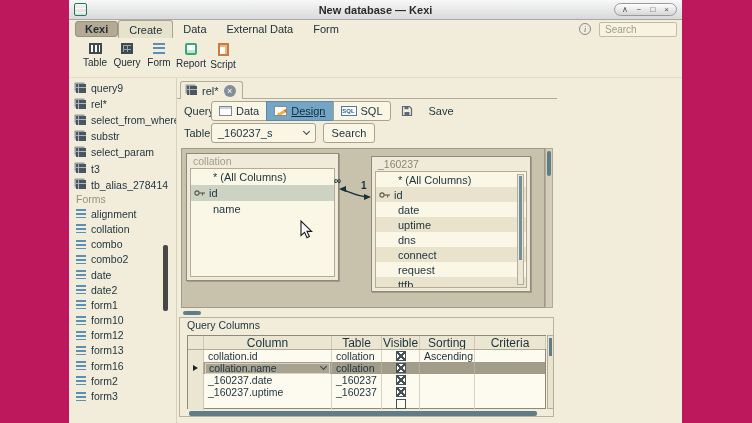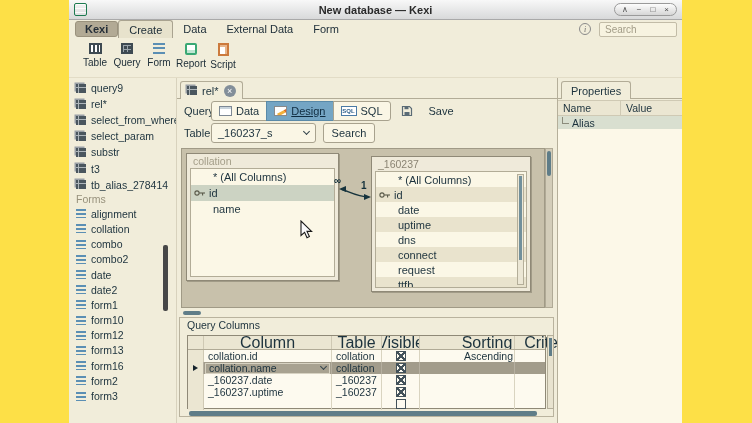--- a/index.html
+++ b/index.html
@@ -1,18 +1,18 @@
 <!DOCTYPE html>
 <html><head>
 <meta charset="utf-8">
 <style>
   * { margin:0; padding:0; box-sizing:border-box; }
   html,body { width:752px; height:423px; background:#000; overflow:hidden;
               font-family:"Liberation Sans", sans-serif; }
-  .screen { position:relative; width:752px; height:423px; background:#fde047; }
+  .screen { position:relative; width:752px; height:423px; background:#be185d; }
 
   
   .window { position:absolute; left:69px; top:0; width:613px; height:423px;
             background:#f1edda; overflow:hidden; }
 
   
   .titlebar { position:absolute; left:0; top:0; width:613px; height:20px;
               background:linear-gradient(#f8f8f8,#d8d9da); border-bottom:1px solid #a9a9a9;
               display:flex; align-items:center; }
   .app-icon { position:absolute; left:5px; top:3px; width:13px; height:13px; border-radius:2px;
@@ -145,28 +145,28 @@
   .inner-vscroll .thumb { position:absolute; left:1px; top:1px; width:3px; height:84px; background:#72909b; }
   .rel-label { position:absolute; font-size:10px; font-weight:bold; color:#13303b; }
 
   
   .groupbox { position:absolute; left:2px; top:239px; width:375px; height:100px;
               border:1px solid #b9b39e; }
   .gb-title { position:absolute; left:5px; top:1px; font-size:10.5px; color:#1c323d; background:#f1edda; padding:0 2px; }
   .grid { position:absolute; left:7px; top:17px; width:359px; height:74px;
           border:1px solid #8f8977; background:#fdfaef; font-size:10.5px; color:#1c323d; }
   .grow { display:flex; height:12px; }
-  .grow.head { height:14px; background:#ebe6d2; border-bottom:1px solid #b0aa96; font-size:16px; }
+  .grow.head { height:14px; background:#ebe6d2; border-bottom:1px solid #b0aa96; font-size:12px; }
   .gcell { border-right:1px solid #d9d4c0; display:flex; align-items:center; padding:0 4px; overflow:hidden; white-space:nowrap; }
   .grow.head .gcell { justify-content:center; border-right:1px solid #cfc9b4; }
   .c-rowhdr { width:16px; flex:0 0 auto; background:#ebe6d2; border-right:1px solid #cfc9b4; padding:0; justify-content:center; }
   .c-col { width:128px; flex:0 0 auto; }
   .c-tbl { width:50px; flex:0 0 auto; }
   .c-vis { width:38px; flex:0 0 auto; justify-content:center; }
-  .c-srt { width:55px; flex:0 0 auto;margin-left:40px; }
+  .c-srt { width:55px; flex:0 0 auto; }
   .c-cri { width:71px; flex:0 0 auto; border-right:none; }
   .grow.sel { background:#a29c8b; }
   .grow.sel .gcell { border-right-color:#b5afa0; }
   .cb { width:10px; height:10px; border:1px solid #43525a; background:#fdfaf0; }
   .cb.on { background-image:linear-gradient(45deg,transparent 43%,#43525a 43%,#43525a 57%,transparent 57%),
            linear-gradient(135deg,transparent 43%,#43525a 43%,#43525a 57%,transparent 57%); }
   .rowmark { width:0; height:0; border-left:5px solid #15232c; border-top:3.5px solid transparent; border-bottom:3.5px solid transparent; }
   .cell-combo { width:100%; height:11px; background:#a8a291; border:1px solid #d7d2c2;
                 display:flex; align-items:center; padding:0 3px; }
   .cell-combo .txt { flex:1; }
@@ -255,25 +255,25 @@
       <div class="side-item">
           <span class="sic-query"></span>
           <span>rel*</span>
         </div>
       <div class="side-item">
           <span class="sic-query"></span>
           <span>select_from_where</span>
         </div>
       <div class="side-item">
           <span class="sic-query"></span>
+          <span>substr</span>
+        </div>
+      <div class="side-item">
+          <span class="sic-query"></span>
           <span>select_param</span>
-        </div>
-      <div class="side-item">
-          <span class="sic-query"></span>
-          <span>substr</span>
         </div>
       <div class="side-item">
           <span class="sic-query"></span>
           <span>t3</span>
         </div>
       <div class="side-item">
           <span class="sic-query"></span>
           <span>tb_alias_278414</span>
         </div>
       <div class="side-header">Forms</div>
@@ -522,31 +522,18 @@
         </div>
         <div class="grid-vscroll">
             <span class="thumb"></span>
           </div>
         <div class="grid-hscroll">
             <span class="thumb"></span>
           </div>
       </div>
     </div>
 
-    <div class="props">
-      <div class="prop-tab">Properties</div>
-      <div class="tab-rule"></div>
-      <div class="phead">
-        <div class="ph-name">Name</div>
-        <div class="ph-value">Value</div>
-      </div>
-      <div class="prow">
-        <span class="branch"></span>
-        <span>Alias</span>
-      </div>
-      <div class="props-body"></div>
-    </div>
 
     <svg class="cursor" width="13" height="19" viewBox="0 0 13 19">
       <polygon points="1,1 1,15.5 4.6,12.3 7,17.8 9.4,16.6 7,11.4 11.6,11.4" fill="#fbfbfb" stroke="#1a1a1a" stroke-width="1.1"></polygon>
     </svg>
   </div>
 </div>
 
 </body></html>

